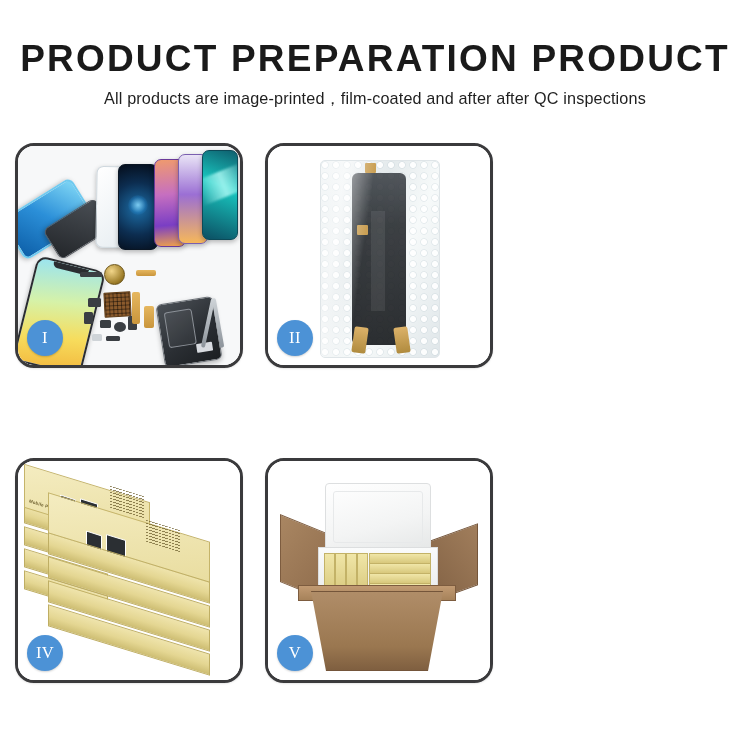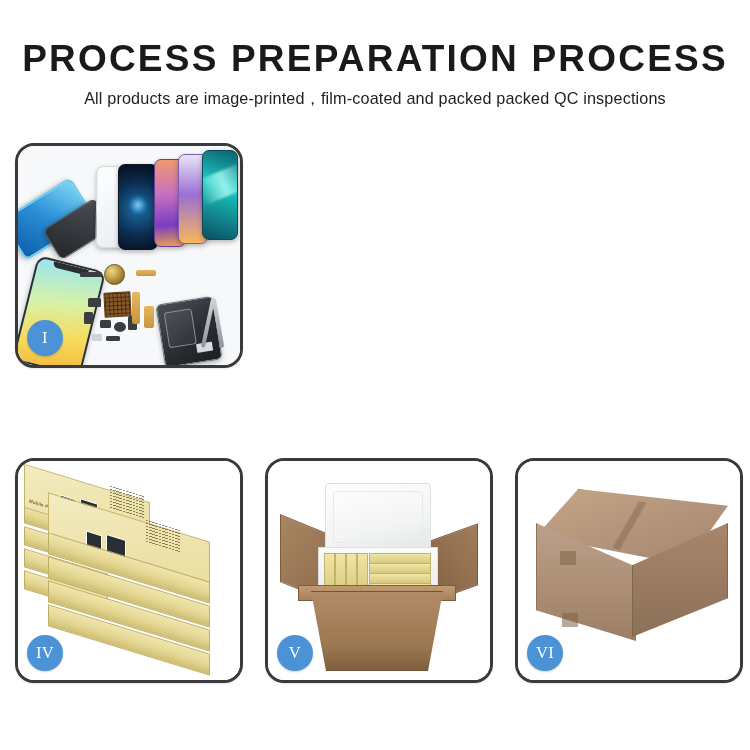--- a/index.html
+++ b/index.html
@@ -488,22 +488,22 @@
   .c6-tape {
     position: absolute;
     background: rgba(125,98,70,0.55);
     border-radius: 1px;
   }
 </style>
 </head>
 <body>
 
 <div id="header">
-  <h1 id="page-title">PROCESS PREPARATION PROCESS</h1>
-  <p id="page-subtitle">All products are image-printed，film-coated and packed packed QC inspections</p>
+  <h1 id="page-title">PRODUCT PREPARATION PRODUCT</h1>
+  <p id="page-subtitle">All products are image-printed，film-coated and after after QC inspections</p>
 </div>
 
 <div id="process-grid">
 
   <div class="panel r0 c0">
     <div class="panel-art">
       <div class="p1-bg"></div>
 
       <div class="phone ph-a"></div>
       <div class="phone ph-b"></div>
@@ -532,20 +532,33 @@
       <div class="flex-ribbon" style="left:126px;top:160px;width=10px;height:22px;width:10px;"></div>
 
       <div class="tweezer">
         <span style="left:10px;top:2px;transform:rotate(12deg);"></span>
         <span style="left:20px;top:2px;transform:rotate(-10deg);"></span>
       </div>
     </div>
     <div class="badge">I</div>
   </div>
 
+  <div class="panel r0 c1">
+    <div class="panel-art">
+      <div class="p2-bg"></div>
+      <div class="bubble-bag">
+        <div class="inner-screen"></div>
+        <div class="bag-tab" style="left:44px;top:2px;"></div>
+        <div class="bag-tab" style="left:36px;top:64px;"></div>
+        <div class="flex-tail" style="left:32px;bottom:4px;transform:rotate(8deg);"></div>
+        <div class="flex-tail" style="left:74px;bottom:4px;transform:rotate(-8deg);"></div>
+      </div>
+    </div>
+    <div class="badge">II</div>
+  </div>
 
 
   <div class="panel r1 c0">
     <div class="panel-art">
       <div class="p4-bg"></div>
       <div class="stackwrap">
 
         <div class="kbox" style="left:6px;top:56px;width:82px;height:17px;transform:skewY(17deg);"></div>
         <div class="kbox" style="left:6px;top:78px;width:82px;height:17px;transform:skewY(17deg);"></div>
         <div class="kbox" style="left:6px;top:100px;width:82px;height:17px;transform:skewY(17deg);"></div>
@@ -588,26 +601,14 @@
       <div class="ybox" style="left:101px;top:102px;width:60px;height:9px;"></div>
       <div class="ybox" style="left:101px;top:112px;width:60px;height:9px;"></div>
       <div class="ybox" style="left:101px;top:122px;width:60px;height:10px;"></div>
 
       <div class="cartonRim"></div>
       <div class="cartonFront"></div>
     </div>
     <div class="badge">V</div>
   </div>
 
-  <div class="panel r1 c2">
-    <div class="panel-art">
-      <div class="p6-bg"></div>
-      <div class="c6-top"></div>
-      <div class="c6-seam"></div>
-      <div class="c6-left"></div>
-      <div class="c6-right"></div>
-      <div class="c6-tape" style="left:42px;top:90px;width:16px;height:14px;"></div>
-      <div class="c6-tape" style="left:44px;top:152px;width:16px;height:14px;"></div>
-    </div>
-    <div class="badge">VI</div>
-  </div>
 
 </div>
 
 </body></html>

